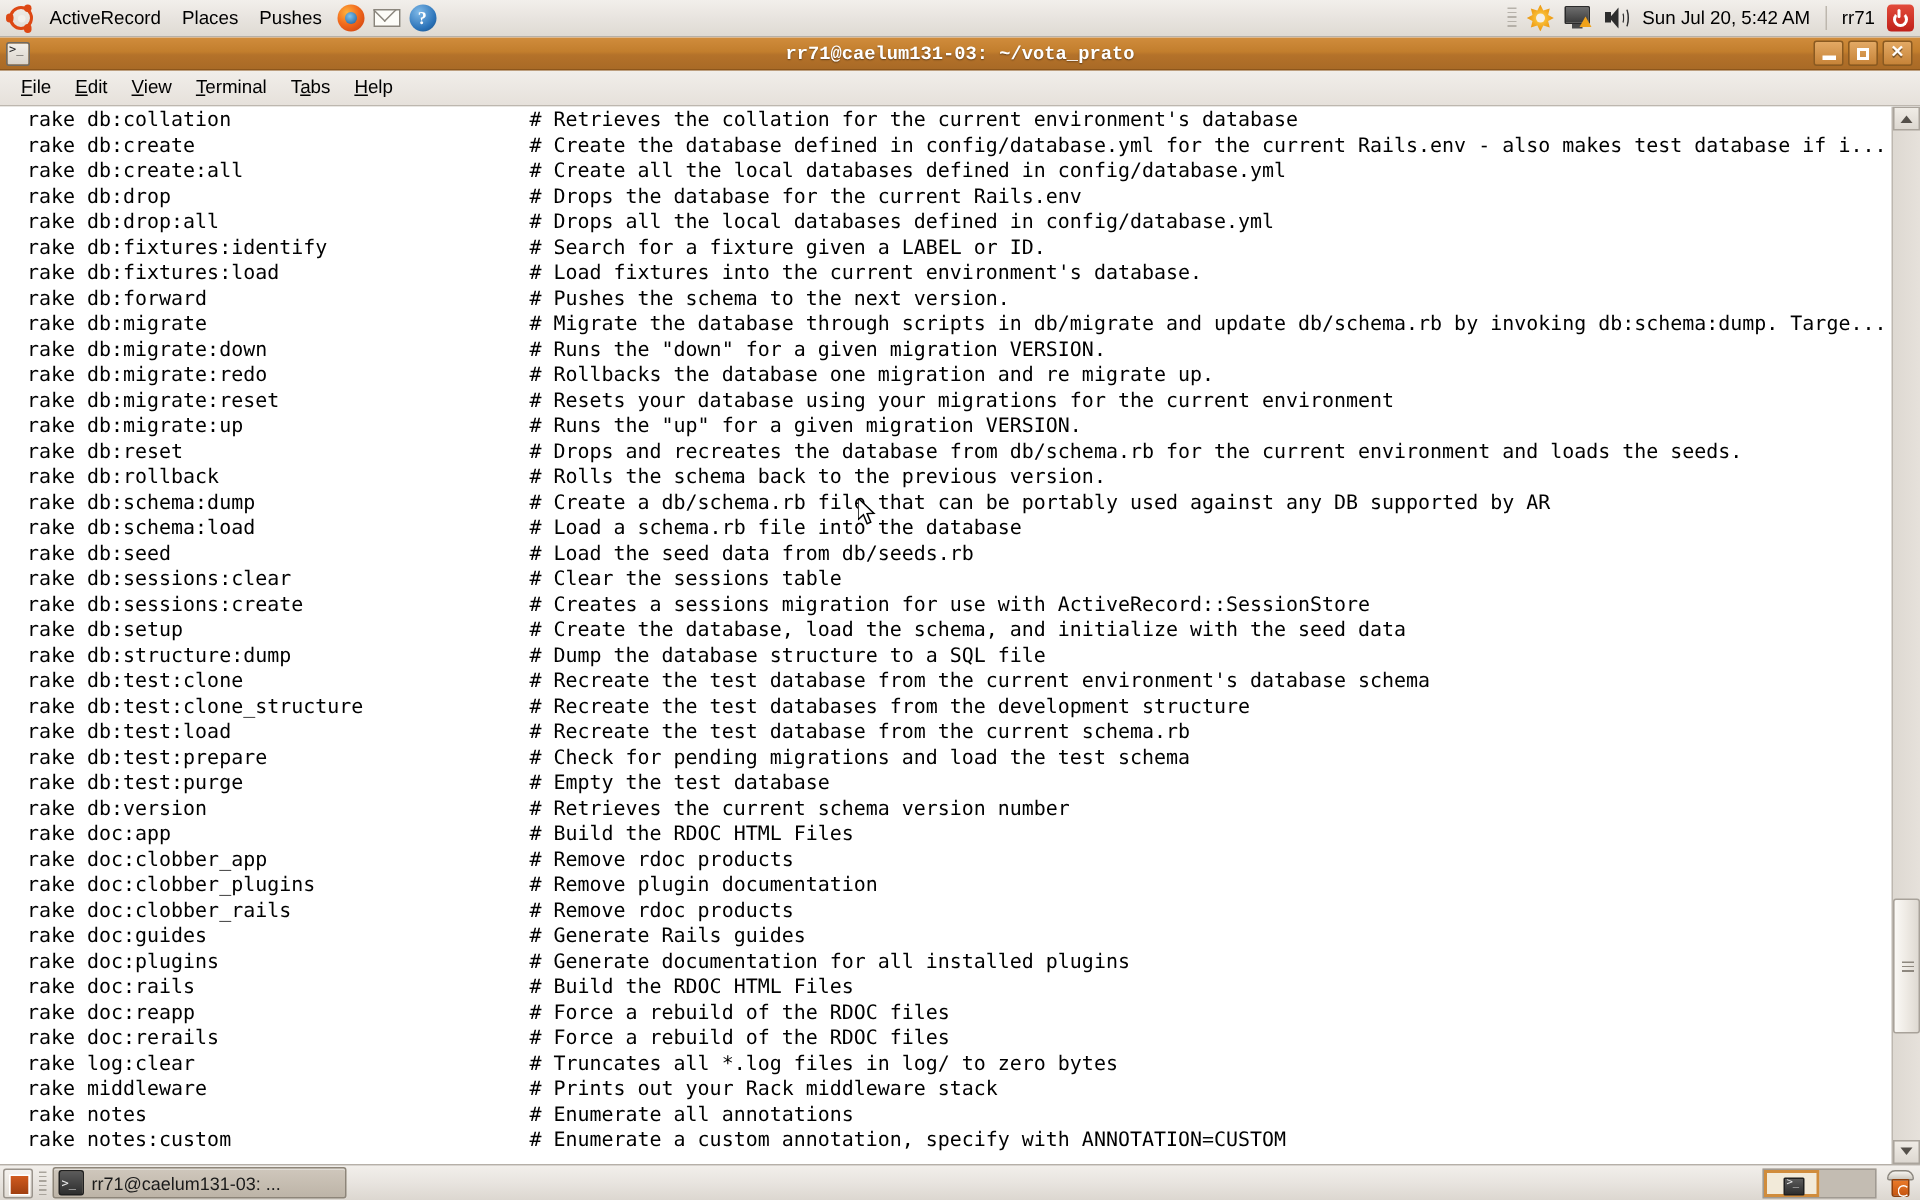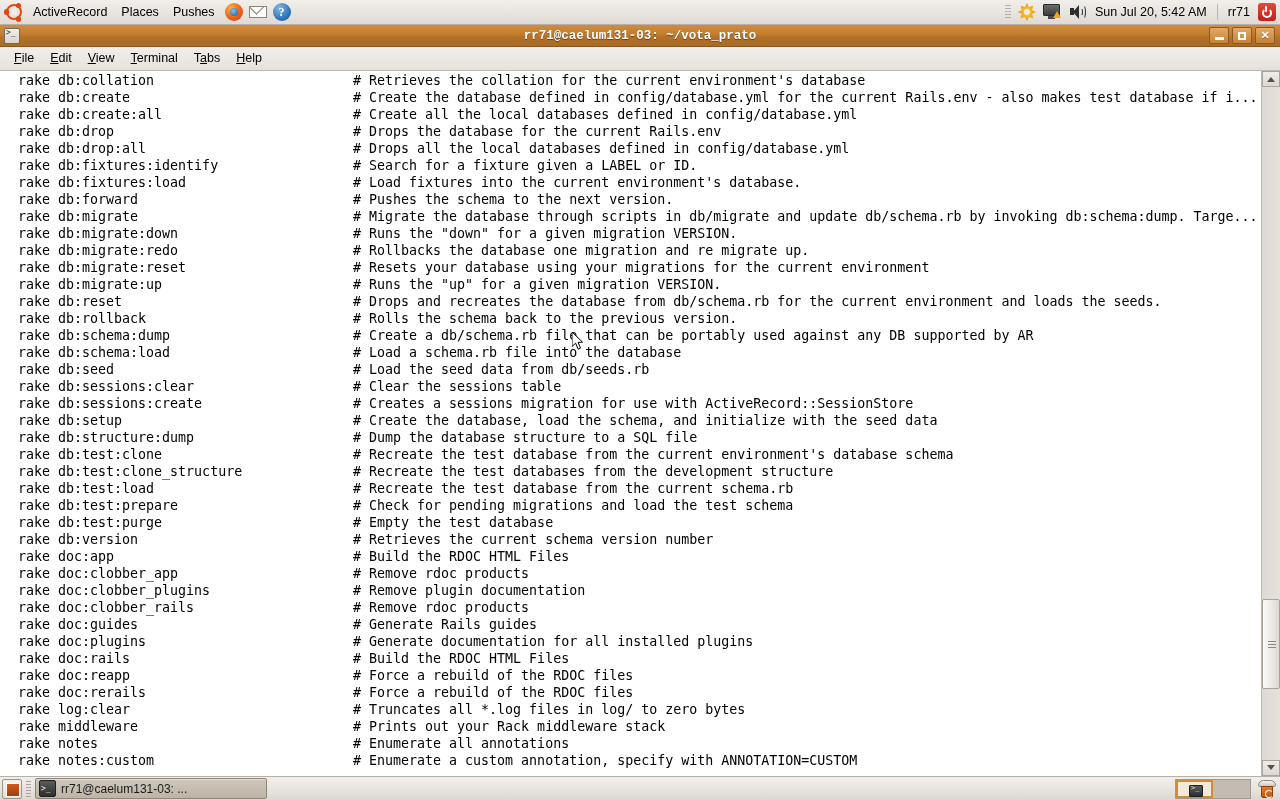--- a/index.html
+++ b/index.html
@@ -462,21 +462,21 @@
         <polygon points="0,0 0,14.5 3.6,11.2 6.1,17.2 8.5,16.1 6.1,10.4 10.6,10.2" fill="#ffffff" stroke="#000000" stroke-width="1"></polygon>
       </svg>
     </div>
   </div>
 </div>
 
 <div id="bottom-panel">
   <div id="show-desktop"></div>
   <div class="panel-handle"></div>
 
-  <div class="task-btn active" style="width:232px;align-items:center;">
+  <div class="task-btn active" style="width:196px;align-items:center;">
     <div class="task-icon term"></div>
     <span>rr71@caelum131-03: ...</span>
   </div>
 
   <div id="bottom-right">
     <div id="workspace-switcher">
       <div class="ws active">
         <div class="ws-win"></div>
       </div>
       <div class="ws idle"></div>

